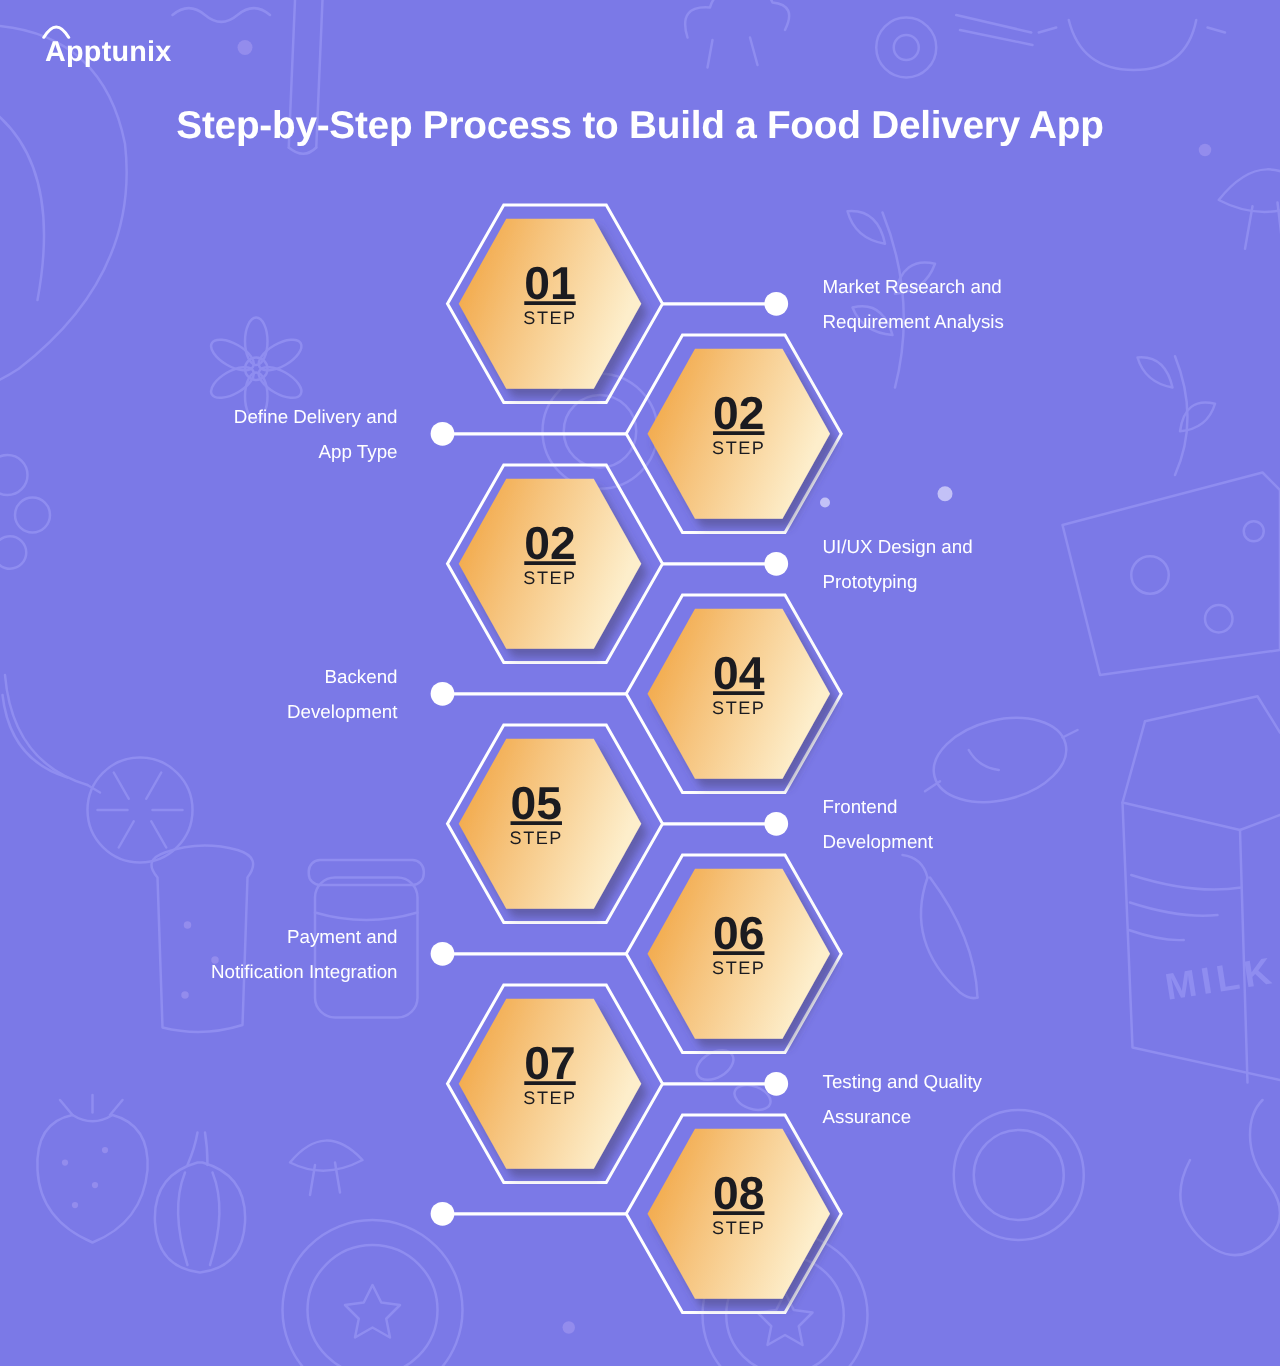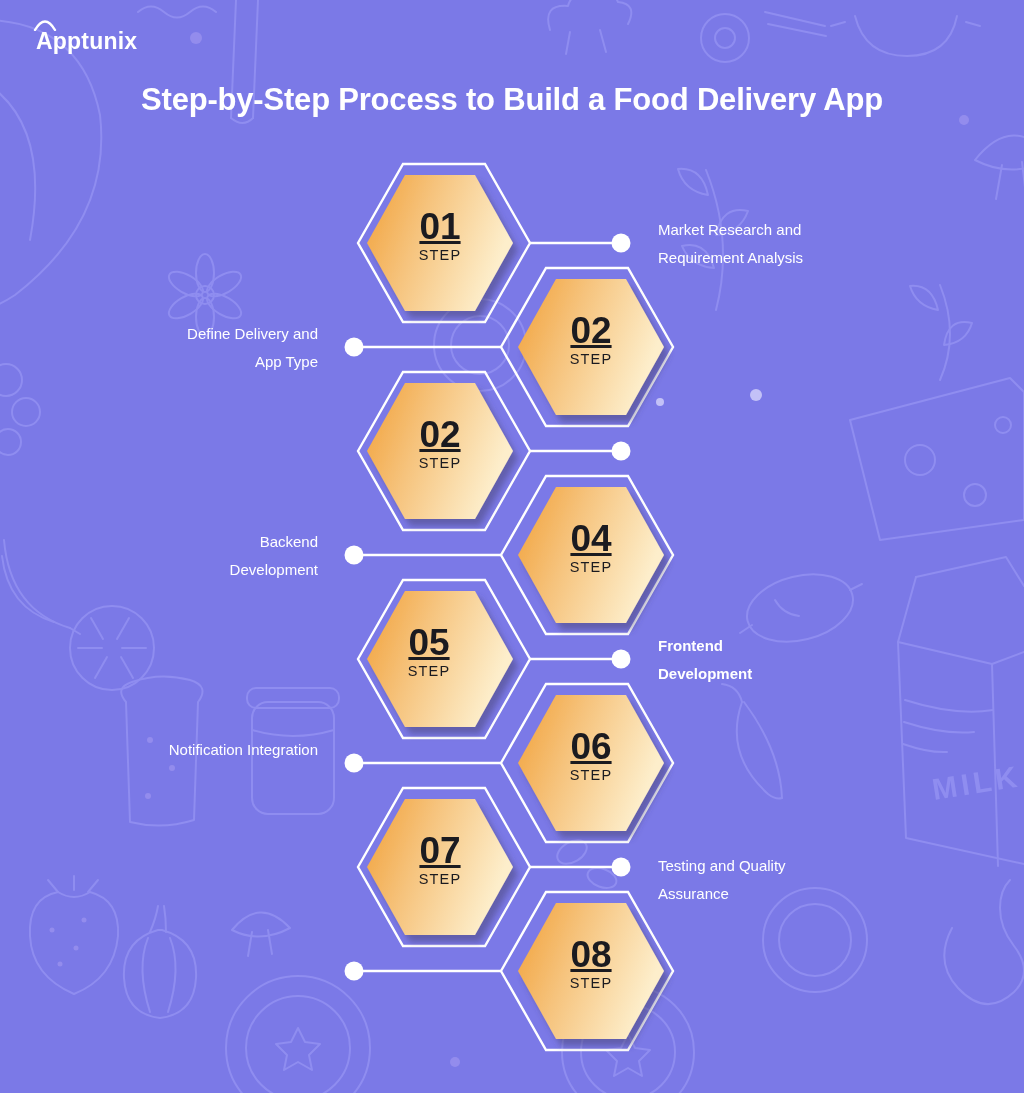--- a/index.html
+++ b/index.html
@@ -286,50 +286,55 @@
       <span class="label-line">Define Delivery and</span>
       <span class="label-line">App Type</span>
     </div>
   </div>
 
   <div class="step">
     <div class="step-number-block" style="left: 367px; top: 415px;">
       <div class="step-number">02</div>
       <div class="step-word">STEP</div>
     </div>
+    <div class="step-label" style="top: 424px; left: 658px; text-align: left;">
+      <span class="label-line">UI/UX Design and</span>
+      <span class="label-line">Prototyping</span>
+    </div>
   </div>
 
   <div class="step">
     <div class="step-number-block" style="left: 518px; top: 519px;">
       <div class="step-number">04</div>
       <div class="step-word">STEP</div>
     </div>
     <div class="step-label" style="top: 528px; left: 48px; width: 270px; text-align: right;">
       <span class="label-line">Backend</span>
       <span class="label-line">Development</span>
     </div>
   </div>
 
   <div class="step">
     <div class="step-number-block" style="left: 356px; top: 623px;">
       <div class="step-number">05</div>
       <div class="step-word">STEP</div>
     </div>
-    <div class="step-label" style="top: 632px; left: 658px; text-align: left; font-weight: bold;">
+    <div class="step-label" style="top: 632px; left: 658px; text-align: left;">
       <span class="label-line">Frontend</span>
       <span class="label-line">Development</span>
     </div>
   </div>
 
   <div class="step">
     <div class="step-number-block" style="left: 518px; top: 727px;">
       <div class="step-number">06</div>
       <div class="step-word">STEP</div>
     </div>
     <div class="step-label" style="top: 736px; left: 48px; width: 270px; text-align: right;">
+      <span class="label-line">Payment and</span>
       <span class="label-line">Notification Integration</span>
     </div>
   </div>
 
   <div class="step">
     <div class="step-number-block" style="left: 367px; top: 831px;">
       <div class="step-number">07</div>
       <div class="step-word">STEP</div>
     </div>
     <div class="step-label" style="top: 852px; left: 658px; text-align: left;">

